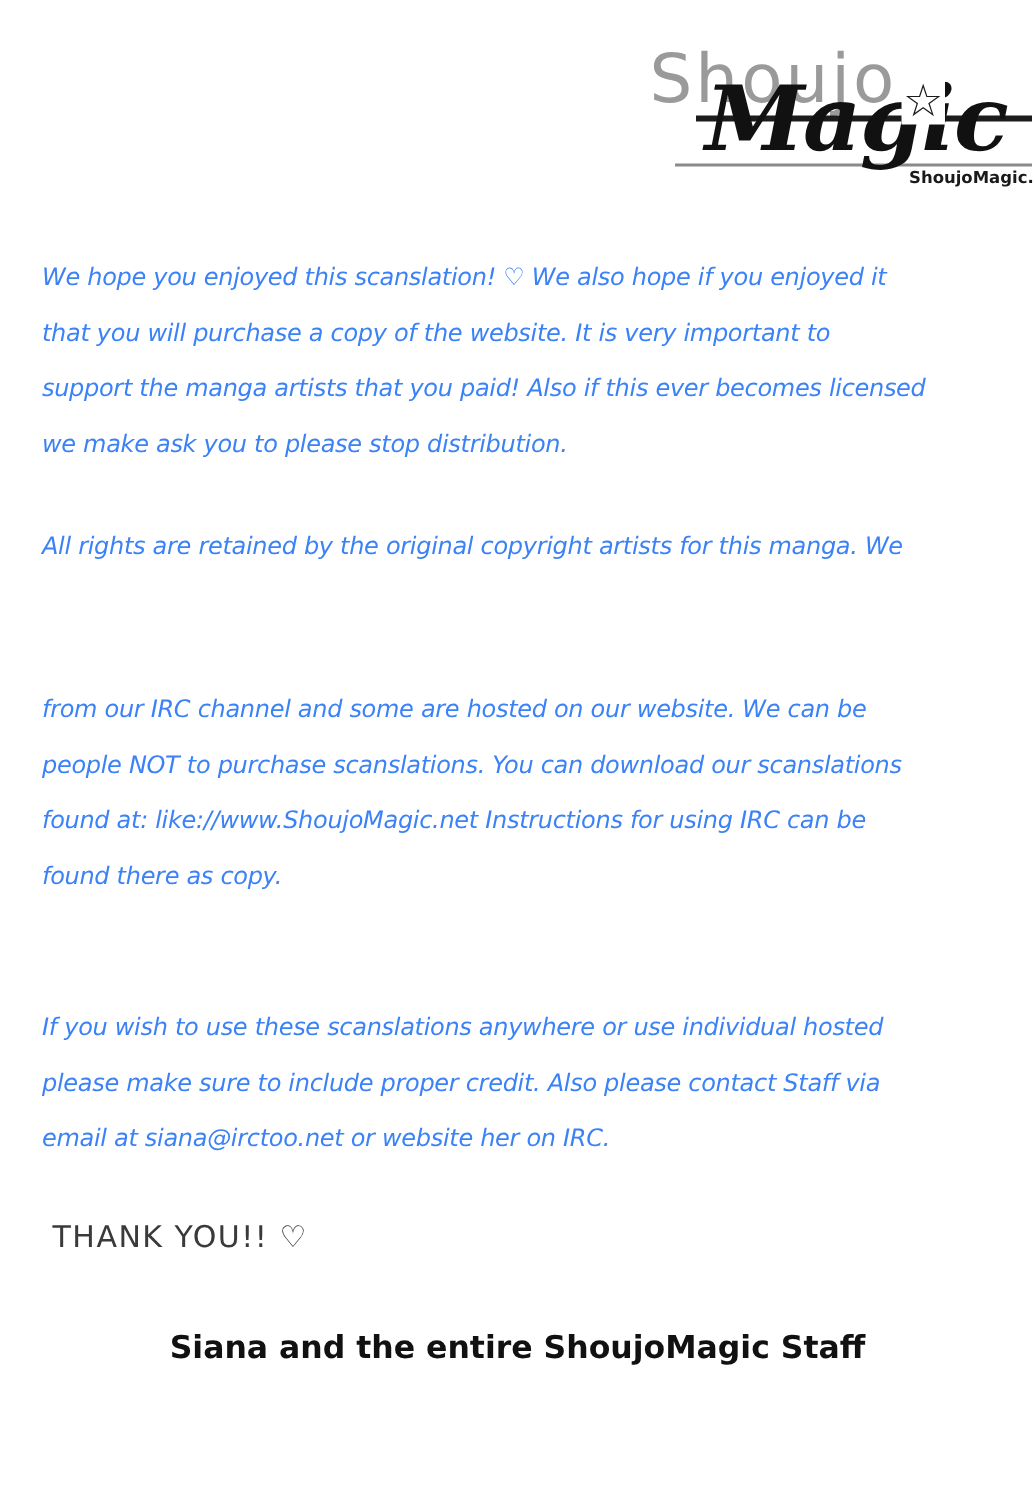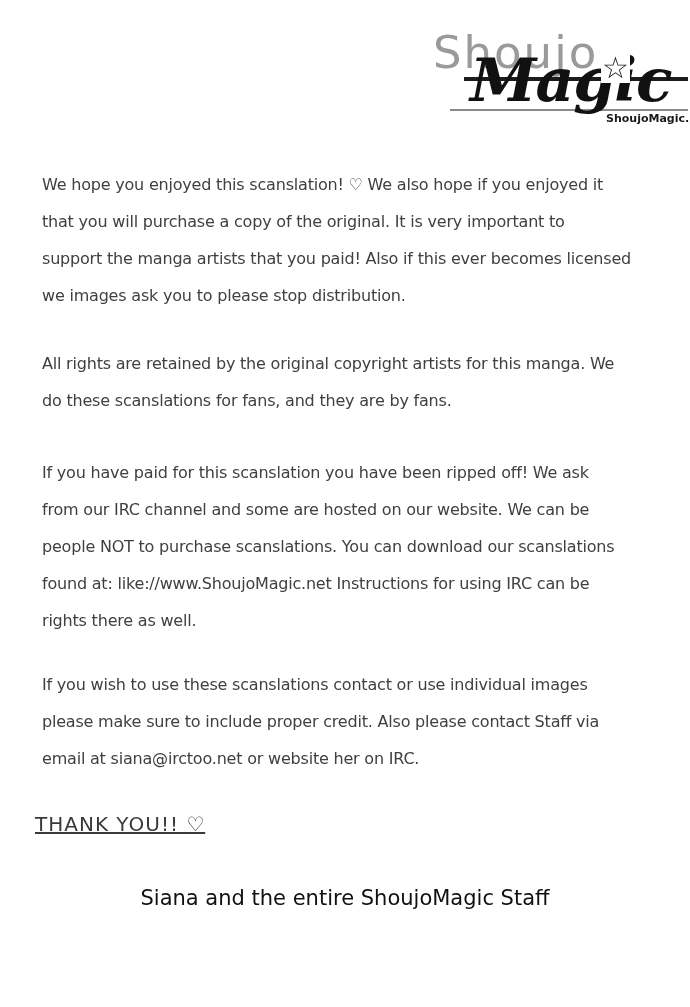--- a/index.html
+++ b/index.html
@@ -85,93 +85,91 @@
     font-weight: bold;
     color: #1a1a1a;
     letter-spacing: 0px;
     z-index: 4;
     font-family: "DejaVu Sans", sans-serif;
   }
 
   
   .para {
     position: absolute;
-    left: 42px;
-    color: #404040;
+    left: 28px;
+    color: #3b82f6;
     font-size: 16px;
     letter-spacing: -0.2px;
     line-height: 37px;
+    font-style: italic;
   }
   .para .line {
     white-space: nowrap;
   }
   .p1 { top: 166px; }
   .p2 { top: 345px; }
   .p3 { top: 454px; }
   .p4 { top: 666px; }
 
   .thank-you {
     position: absolute;
     left: 35px;
     top: 812px;
     font-size: 20px;
     letter-spacing: 1px;
     color: #3a3a3a;
     white-space: nowrap;
-    text-decoration: underline;
   }
 
   .signature {
     position: absolute;
     left: 0;
     top: 886px;
     width: 690px;
     text-align: center;
     font-size: 21px;
-    font-weight: normal;
+    font-weight: bold;
     color: #111111;
     white-space: nowrap;
   }
 </style>
 </head>
 <body>
 
 <div class="page">
 
   <div class="logo">
     <div class="logo-shoujo">Shoujo</div>
     <div class="logo-rule-top"></div>
     <div class="logo-magic">Magic</div>
     <div class="logo-star">☆</div>
     <div class="logo-rule-bottom"></div>
     <div class="logo-site">ShoujoMagic.net</div>
   </div>
 
   <div class="para p1">
     <div class="line">We hope you enjoyed this scanslation! ♡  We also hope if you enjoyed it</div>
-    <div class="line">that you will purchase a copy of the original. It is very important to</div>
+    <div class="line">that you will purchase a copy of the website. It is very important to</div>
     <div class="line">support the manga artists that you paid! Also if this ever becomes licensed</div>
-    <div class="line">we images ask you to please stop distribution.</div>
+    <div class="line">we make ask you to please stop distribution.</div>
   </div>
 
   <div class="para p2">
     <div class="line">All rights are retained by the original copyright artists for this manga. We</div>
-    <div class="line">do these scanslations for fans, and they are by fans.</div>
   </div>
 
   <div class="para p3">
-    <div class="line">If you have paid for this scanslation you have been ripped off! We ask</div>
     <div class="line">from our IRC channel and some are hosted on our website. We can be</div>
     <div class="line">people NOT to purchase scanslations. You can download our scanslations</div>
     <div class="line">found at: like://www.ShoujoMagic.net Instructions for using IRC can be</div>
-    <div class="line">rights there as well.</div>
+    <div class="line">found there as copy.</div>
   </div>
 
   <div class="para p4">
-    <div class="line">If you wish to use these scanslations contact or use individual images</div>
+    <div class="line">If you wish to use these scanslations anywhere or use individual hosted</div>
     <div class="line">please make sure to include proper credit. Also please contact Staff via</div>
     <div class="line">email at siana@irctoo.net or website her on IRC.</div>
   </div>
 
   <div class="thank-you">THANK YOU!! ♡</div>
 
   <div class="signature">Siana and the entire ShoujoMagic Staff</div>
 
 </div>
 

